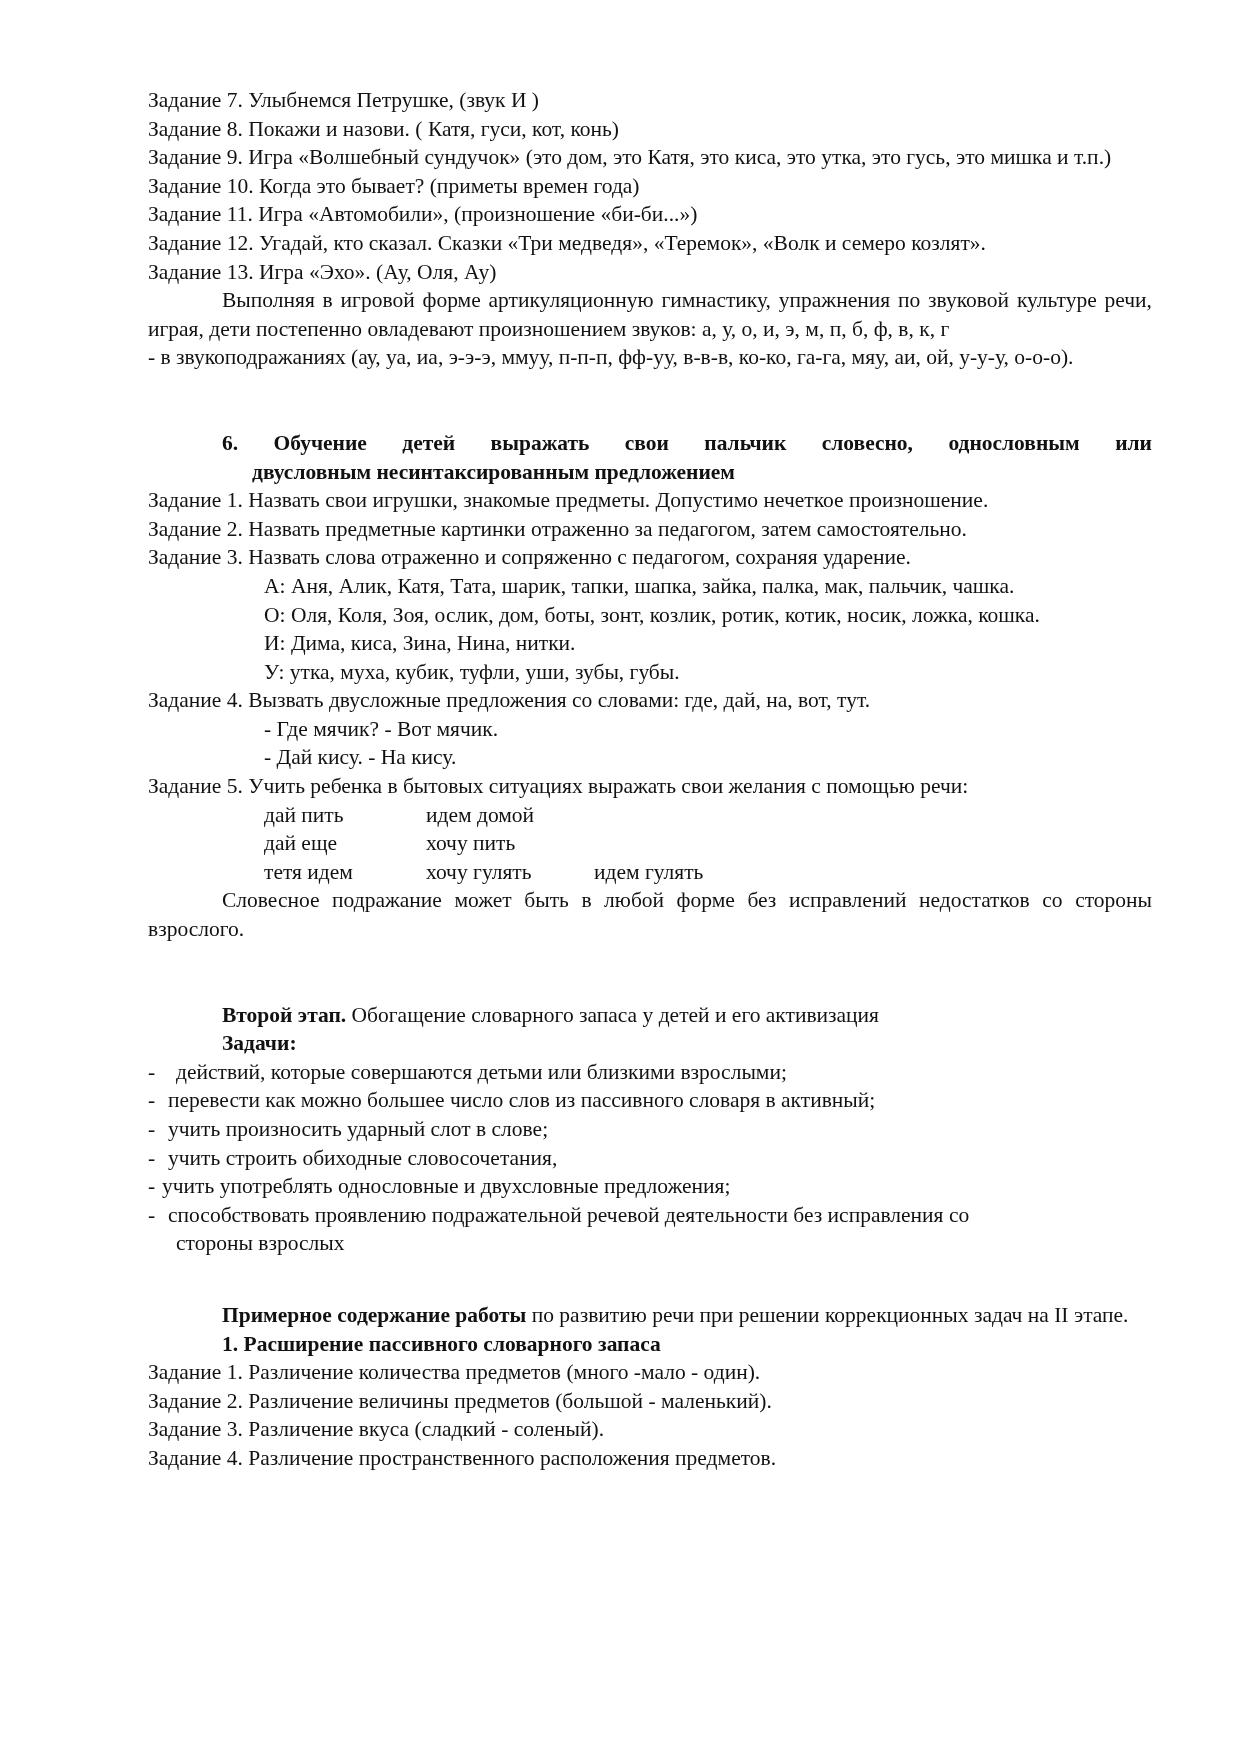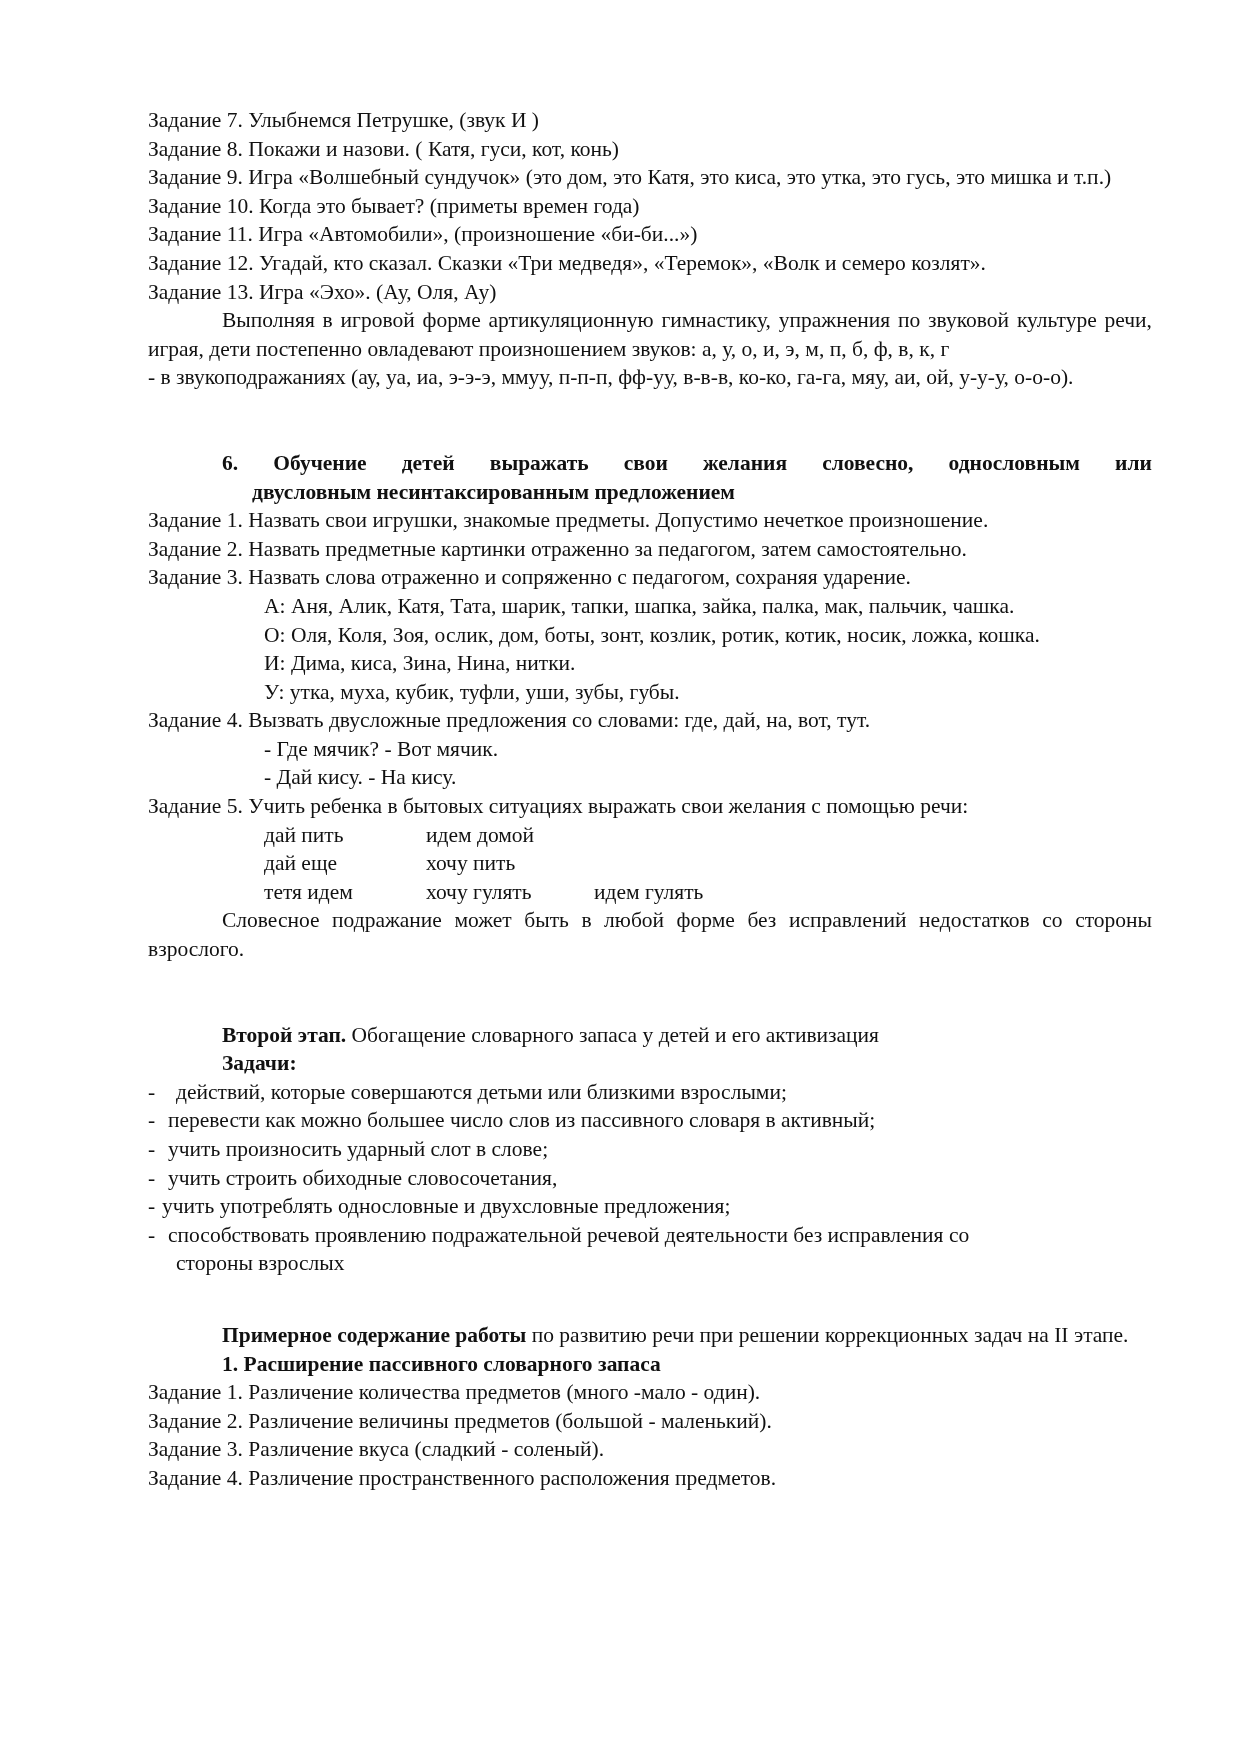--- a/index.html
+++ b/index.html
@@ -3,21 +3,21 @@
   <meta charset="utf-8">
   <style>
     html, body { margin: 0; padding: 0; background: #ffffff; }
     body {
       width: 1240px; height: 1754px; position: relative; overflow: hidden;
       font-family: "Liberation Serif", "DejaVu Serif", serif;
       color: #111111;
     }
     .page {
       position: absolute; left: 148px; top: 86px; width: 1004px;
-      font-size: 21.5px; line-height: 28.6px; margin-top: 20px;
+      font-size: 21.5px; line-height: 28.6px;
     }
     .line { white-space: nowrap; }
     .just { text-align: justify; text-align-last: left; white-space: normal; }
     .indent { text-indent: 74px; }
     .bold { font-weight: bold; }
     .u { }
     .gap-lg { height: 57px; }
     .gap-md { height: 43px; }
     .sub { padding-left: 116px; }
     .sub-wrap { padding-left: 116px; text-align: justify; text-align-last: left; }
@@ -53,21 +53,21 @@
 
   <div class="gap-lg"></div>
 
   <div class="heading6">
     <div class="first">
       <span>6.</span>
       <span>Обучение</span>
       <span>детей</span>
       <span>выражать</span>
       <span>свои</span>
-      <span>желания</span>
+      <span>пальчик</span>
       <span>словесно,</span>
       <span>однословным</span>
       <span>или</span>
     </div>
     <div class="second">двусловным несинтаксированным предложением</div>
   </div>
 
   <div class="line">Задание 1. Назвать свои игрушки, знакомые предметы. Допустимо нечеткое произношение.</div>
   <div class="line">Задание 2. Назвать предметные картинки отраженно за педагогом, затем самостоятельно.</div>
   <div class="line">Задание 3. Назвать слова отраженно и сопряженно с педагогом, сохраняя ударение.</div>

